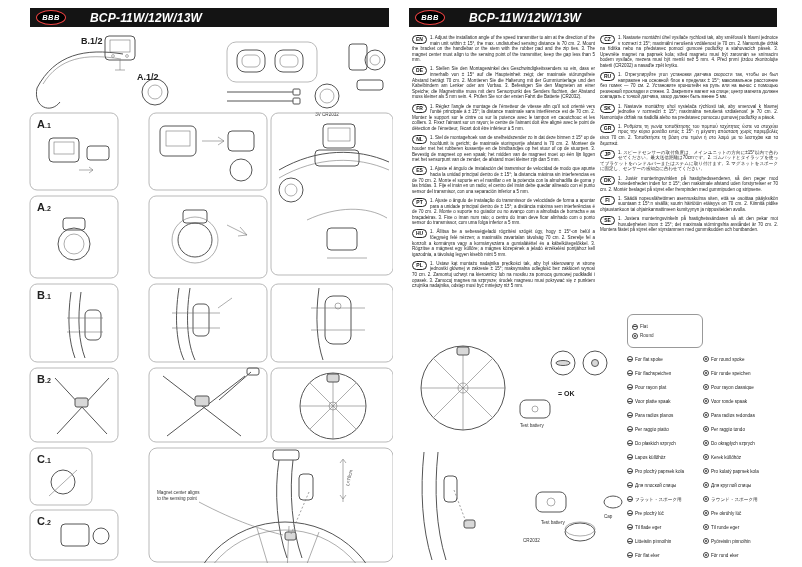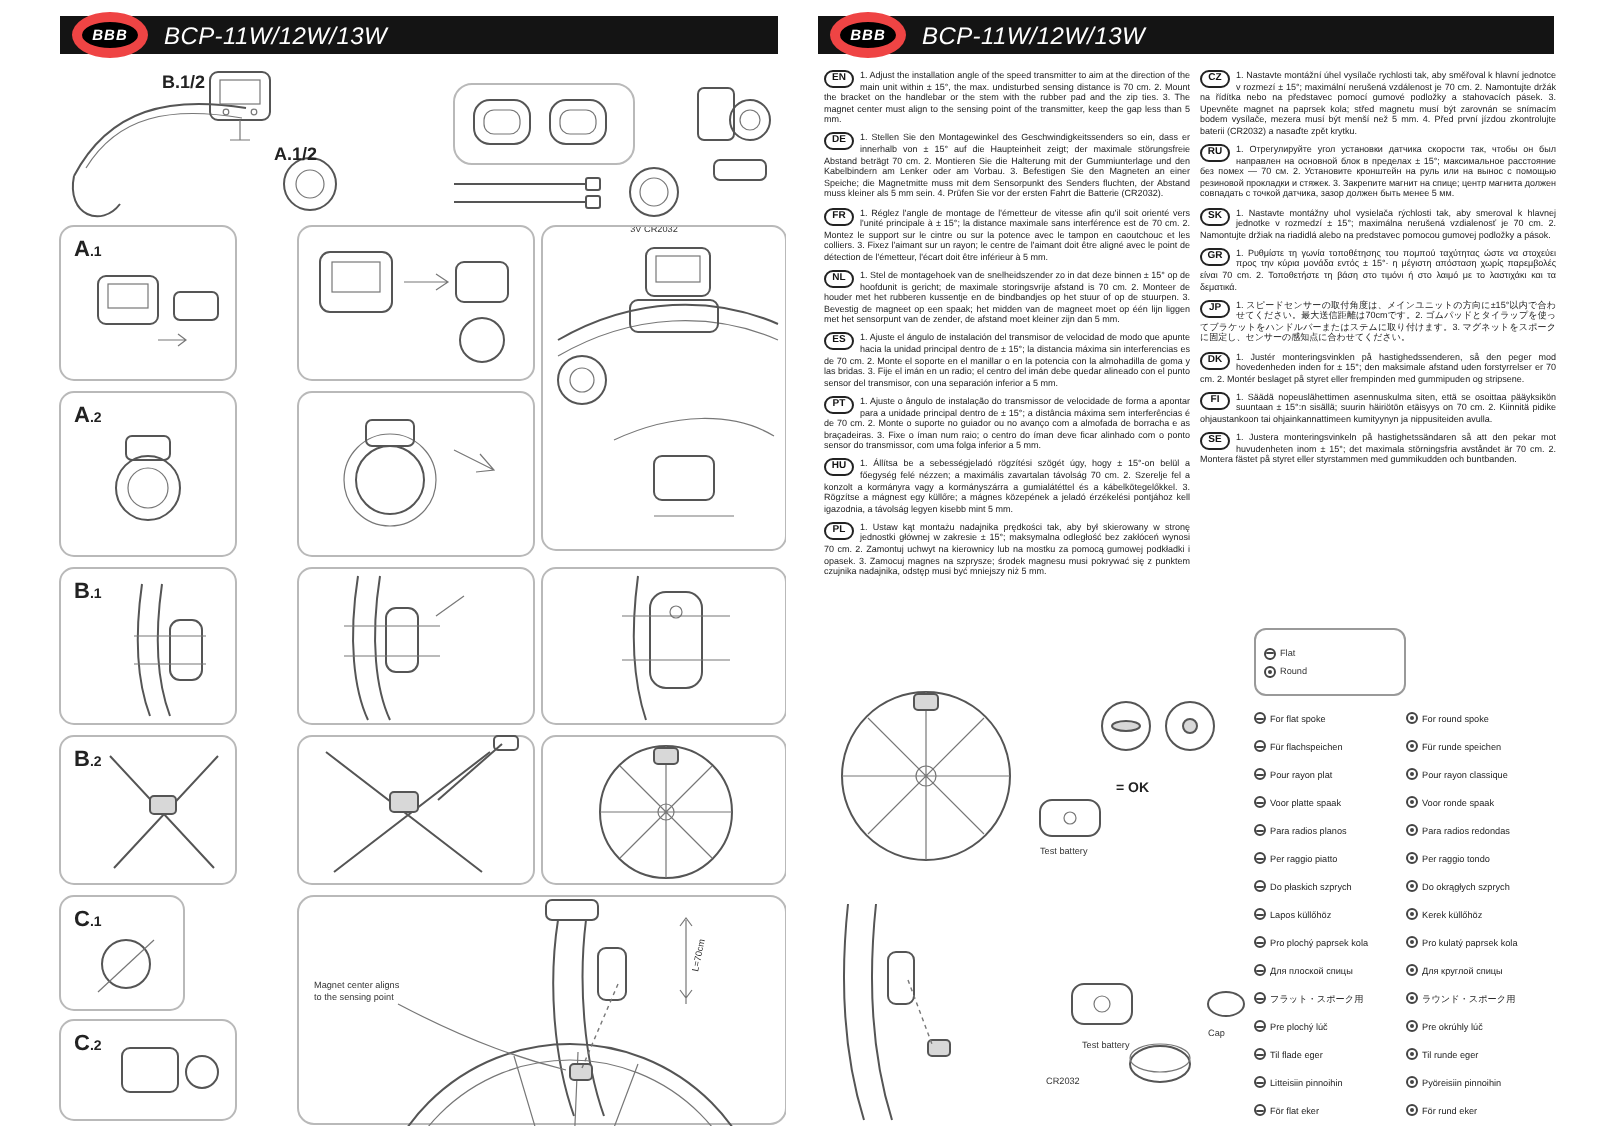--- a/index.html
+++ b/index.html
@@ -2,24 +2,24 @@
 <html><head>
 <meta charset="utf-8">
 <style>
   html,body{margin:0;padding:0;background:#e8e8e8;}
   .sheet{position:relative;width:802px;height:567px;background:#ffffff;overflow:hidden;
          font-family:"Liberation Sans",sans-serif;outline:1px solid #cccccc;margin:0 auto;}
   
   .page-header{position:absolute;display:flex;align-items:center;background:#141414;height:19px;}
   .hdr-left{left:30px;top:8px;width:359px;}
   .hdr-right{left:409px;top:8px;width:368px;}
-  .bbb-logo{width:28px;height:13px;border:5px solid #ef4444;border-radius:50%;background:#000;
+  .bbb-logo{width:28px;height:13px;border:1px solid #ef4444;border-radius:50%;background:#000;
             color:#fff;font-style:italic;font-weight:bold;font-size:7.5px;display:flex;
             align-items:center;justify-content:center;margin-left:6px;flex:none;letter-spacing:0.5px;}
-  .page-title{font-size:12px;font-weight:normal;font-style:italic;color:#ffffff;margin-left:8px;
+  .page-title{font-size:12px;font-weight:bold;font-style:italic;color:#ffffff;margin-left:24px;
               letter-spacing:0.2px;white-space:nowrap;}
   
   .left-canvas{position:absolute;left:27px;top:30px;width:366px;height:533px;}
   svg{display:block;}
   svg .frame{fill:none;stroke:#b9b9b9;stroke-width:1;}
   svg .ln{fill:none;stroke:#555;stroke-width:1;}
   svg .thin{fill:none;stroke:#777;stroke-width:0.6;}
   svg .fillg{fill:#d8d8d8;stroke:#555;stroke-width:1;}
   svg .panel-label{fill:#222;font-family:"Liberation Sans",sans-serif;}
   svg .pl{font-size:11px;font-weight:bold;}

